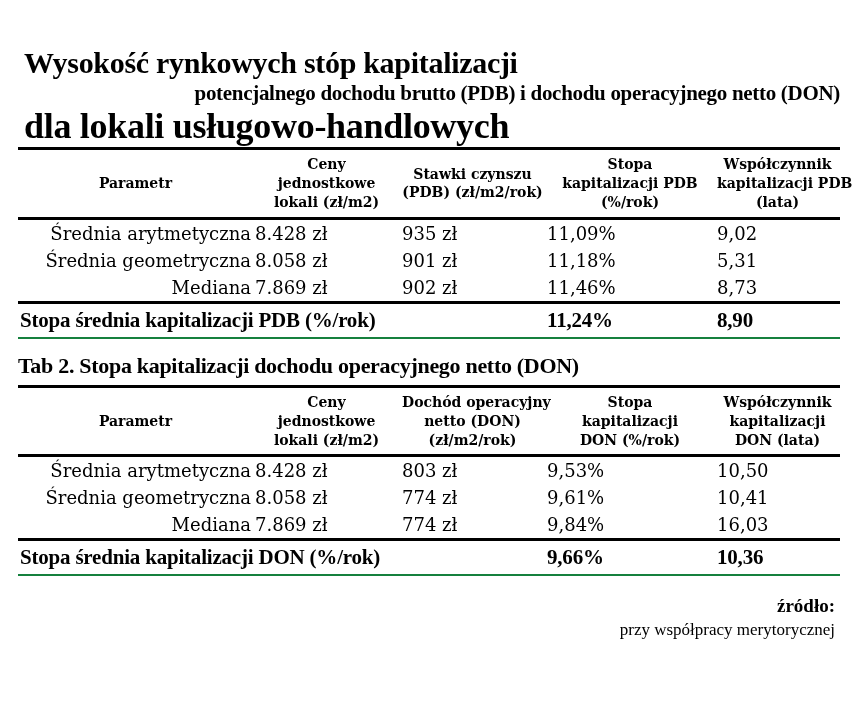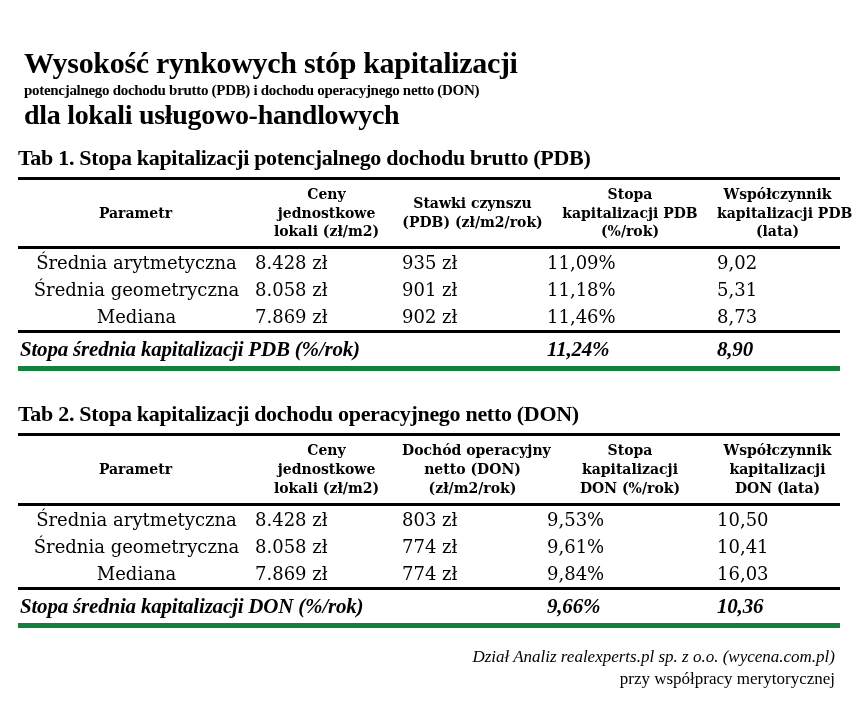--- a/index.html
+++ b/index.html
@@ -17,33 +17,33 @@
     padding: 14px 17px 0 24px;
   }
 
   
   .title-line {
     font-family: "Liberation Serif", serif;
     font-weight: 700;
     letter-spacing: -0.3px;
   }
   .t1 { font-size: 30px; line-height: 1.15; margin-top: 32px; }
-  .t2 { font-size: 15px; line-height: 1.2; }
-  .t3 { font-size: 28px; line-height: 1.15; }
+  .t2 { font-size: 21px; line-height: 1.2; text-align: right; }
+  .t3 { font-size: 36px; line-height: 1.15; }
   .t4 { font-size: 23px; line-height: 1.2; }
 
   
   .table-caption {
     font-family: "Liberation Serif", serif;
     font-weight: 700;
     font-size: 22px;
     letter-spacing: -0.3px;
     margin: 14px 0 6px -6px;
   }
-  .caption-2 { margin-top: 30px; }
+  .caption-2 { margin-top: 14px; }
 
   
   table {
     border-collapse: collapse;
     table-layout: fixed;
     width: 822px;
     margin-left: -6px;
     border-top: 3px solid #000000;
   }
   col.c1 { width: 235px; }
@@ -65,23 +65,23 @@
   th span { display: block; white-space: nowrap; }
 
   tbody { border-bottom: 3px solid #000000; }
   td {
     font-family: "DejaVu Serif", serif;
     font-size: 18px;
     padding: 3px 2px;
     text-align: left;
     vertical-align: middle;
   }
-  td.param { text-align: center; padding-left: 4px; }
-
-  tfoot { border-bottom: 5px solid #15803d; font-style: italic; }
+  td.param { text-align: right; padding-left: 4px; }
+
+  tfoot { border-bottom: 2px solid #15803d; }
   tfoot td {
     font-family: "Liberation Serif", serif;
     font-weight: 700;
     font-size: 21px;
     letter-spacing: -0.2px;
     padding: 4px 2px;
   }
 
   
   .source {
@@ -98,21 +98,20 @@
 <body>
 
 <div class="page">
 
   <div>
     <div class="title-line t1">Wysokość rynkowych stóp kapitalizacji</div>
     <div class="title-line t2">potencjalnego dochodu brutto (PDB) i dochodu operacyjnego netto (DON)</div>
     <div class="title-line t3">dla lokali usługowo-handlowych</div>
   </div>
 
-  <div class="table-caption">Tab 1. Stopa kapitalizacji potencjalnego dochodu brutto (PDB)</div>
 
   <table>
     <colgroup>
       <col class="c1">
         <col class="c2">
         <col class="c3">
         <col class="c4">
         <col class="c5">
     </colgroup>
     <thead>
@@ -241,18 +240,18 @@
     <tfoot>
       <tr>
         <td colspan="3">Stopa średnia kapitalizacji DON (%/rok)</td>
         <td>9,66%</td>
         <td>10,36</td>
       </tr>
     </tfoot>
   </table>
 
   <div class="source">
-    <div class="source-line italic">Dział Analiz realexperts.pl sp. z o.o. (wycena.com.pl)</div>
+    <div class="source-heading">źródło:</div>
     <div class="source-line">przy współpracy merytorycznej</div>
 
   </div>
 
 </div>
 
 </body></html>

